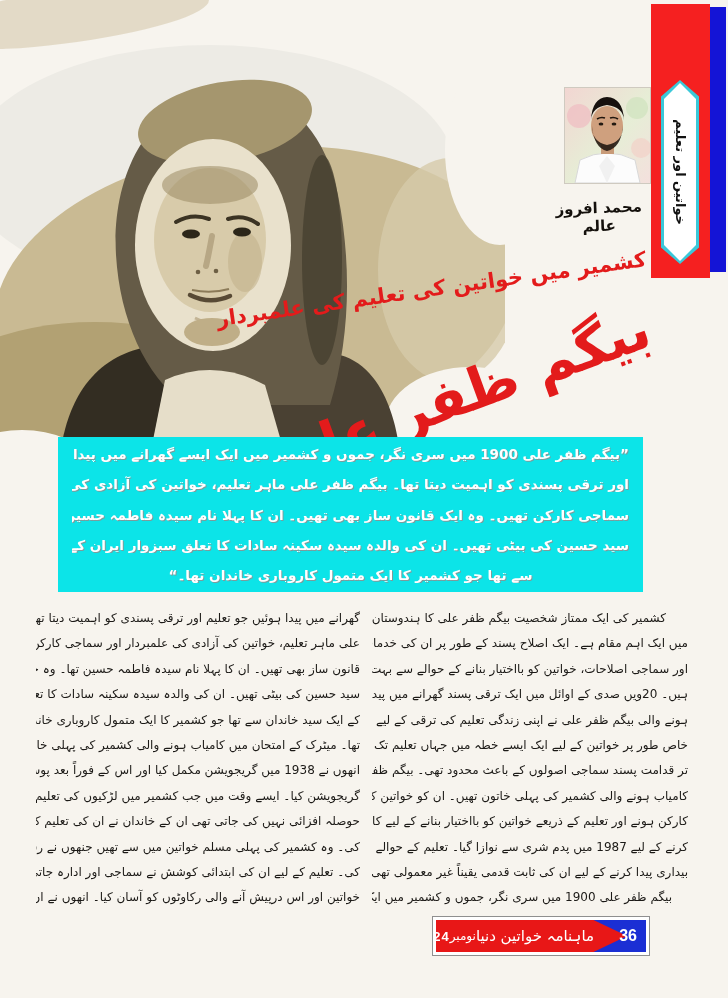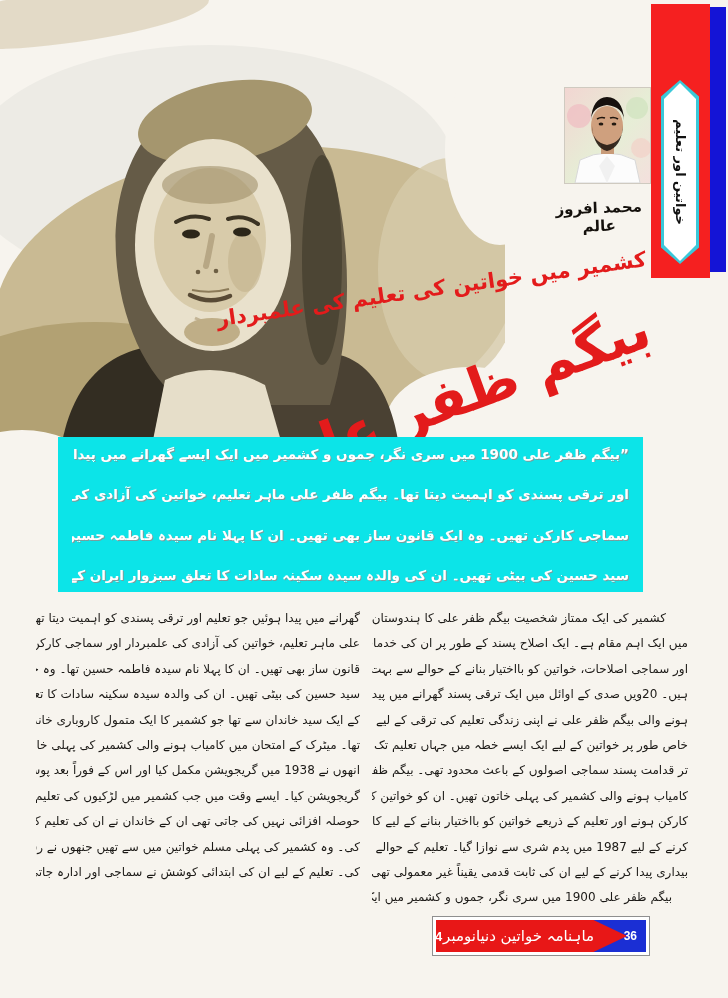--- a/index.html
+++ b/index.html
@@ -56,24 +56,24 @@
   .col-right .body-line:nth-child(12){padding-right:16px;}
   
   .footer{position:absolute;left:432px;top:916px;width:218px;height:40px;
        background:#ffffff;border:1px solid #8f8f8f;box-sizing:border-box;}
   .footer-inner{position:absolute;inset:3px;background:#1b2fd4;}
   .footer-red{position:absolute;inset:0;background:#e81717;
        clip-path:polygon(0 0,75% 0,91% 50%,75% 100%,0 100%);
        display:flex;align-items:center;justify-content:space-between;
        direction:rtl;padding:0 52px 0 10px;color:#fff;}
   .f-mag{font-size:15px;white-space:nowrap;}
-  .f-month{font-size:15px;white-space:nowrap;}
+  .f-month{font-size:12px;white-space:nowrap;}
   .f-year{font-size:13px;font-weight:bold;letter-spacing:1px;}
   .f-page{position:absolute;right:9px;top:50%;transform:translateY(-50%);
-       color:#fff;font-weight:bold;font-size:12px;}
+       color:#fff;font-weight:bold;font-size:16px;}
 </style>
 </head>
 <body>
 
 <div class="page">
 
   <svg class="portrait" viewBox="0 0 505 460" xmlns="http://www.w3.org/2000/svg" aria-hidden="true">
     <ellipse cx="60" cy="18" rx="150" ry="26" fill="#d9cdb2" opacity="0.65" transform="rotate(-7 60 18)"></ellipse>
     <ellipse cx="210" cy="170" rx="245" ry="125" fill="#edebe5"></ellipse>
     <ellipse cx="255" cy="300" rx="262" ry="152" fill="#c9ba93" transform="rotate(-7 255 300)"></ellipse>
@@ -148,20 +148,21 @@
   <div class="author-name urdu">محمد افروز عالم</div>
 
   <div class="kicker urdu">کشمیر میں خواتین کی تعلیم کی علمبردار</div>
   <div class="main-title urdu">بیگم ظفر علی</div>
 
   <div class="lead-box urdu">
       <div class="lead-line">”بیگم ظفر علی 1900 میں سری نگر، جموں و کشمیر میں ایک ایسے گھرانے میں پیدا ہوئیں جو تعلیم</div>
       <div class="lead-line">اور ترقی پسندی کو اہمیت دیتا تھا۔ بیگم ظفر علی ماہر تعلیم، خواتین کی آزادی کی علمبردار اور</div>
       <div class="lead-line">سماجی کارکن تھیں۔ وہ ایک قانون ساز بھی تھیں۔ ان کا پہلا نام سیدہ فاطمہ حسین تھا۔ وہ خان بہادر آغا</div>
       <div class="lead-line">سید حسین کی بیٹی تھیں۔ ان کی والدہ سیدہ سکینہ سادات کا تعلق سبزوار ایران کے ایک سید خاندان</div>
+      <div class="lead-line">سے تھا جو کشمیر کا ایک متمول کاروباری خاندان تھا۔“</div>
     </div>
 
   <div class="col col-right urdu">
       <div class="body-line">کشمیر کی ایک ممتاز شخصیت بیگم ظفر علی کا ہندوستان کی تعلیمی تاریخ</div>
       <div class="body-line">میں ایک اہم مقام ہے۔ ایک اصلاح پسند کے طور پر ان کی خدمات تعلیمی</div>
       <div class="body-line">اور سماجی اصلاحات، خواتین کو بااختیار بنانے کے حوالے سے بہت اہم</div>
       <div class="body-line">ہیں۔ 20ویں صدی کے اوائل میں ایک ترقی پسند گھرانے میں پیدا</div>
       <div class="body-line">ہونے والی بیگم ظفر علی نے اپنی زندگی تعلیم کی ترقی کے لیے وقف کر دی،</div>
       <div class="body-line">خاص طور پر خواتین کے لیے ایک ایسے خطہ میں جہاں تعلیم تک رسائی زیادہ</div>
       <div class="body-line">تر قدامت پسند سماجی اصولوں کے باعث محدود تھی۔ بیگم ظفر علی میٹرک میں</div>
@@ -176,20 +177,21 @@
       <div class="body-line">علی ماہر تعلیم، خواتین کی آزادی کی علمبردار اور سماجی کارکن تھیں۔ وہ ایک</div>
       <div class="body-line">قانون ساز بھی تھیں۔ ان کا پہلا نام سیدہ فاطمہ حسین تھا۔ وہ خان بہادر آغا</div>
       <div class="body-line">سید حسین کی بیٹی تھیں۔ ان کی والدہ سیدہ سکینہ سادات کا تعلق سبزوار ایران</div>
       <div class="body-line">کے ایک سید خاندان سے تھا جو کشمیر کا ایک متمول کاروباری خاندان</div>
       <div class="body-line">تھا۔ میٹرک کے امتحان میں کامیاب ہونے والی کشمیر کی پہلی خاتون تھیں۔</div>
       <div class="body-line">انھوں نے 1938 میں گریجویشن مکمل کیا اور اس کے فوراً بعد پوسٹ</div>
       <div class="body-line">گریجویشن کیا۔ ایسے وقت میں جب کشمیر میں لڑکیوں کی تعلیم کی عام طور پر</div>
       <div class="body-line">حوصلہ افزائی نہیں کی جاتی تھی ان کے خاندان نے ان کی تعلیم کی حمایت</div>
       <div class="body-line">کی۔ وہ کشمیر کی پہلی مسلم خواتین میں سے تھیں جنھوں نے رسمی تعلیم حاصل</div>
       <div class="body-line">کی۔ تعلیم کے لیے ان کی ابتدائی کوشش نے سماجی اور ادارہ جاتی طور پر</div>
+      <div class="body-line">خواتین اور اس درپیش آنے والی رکاوٹوں کو آسان کیا۔ انھوں نے ان</div>
     </div>
 
   <div class="footer">
     <div class="footer-inner">
       <div class="footer-red">
         <span class="f-mag urdu">ماہنامہ خواتین دنیا</span>
         <span class="f-month urdu">نومبر</span>
         <span class="f-year">2024</span>
       </div>
       <span class="f-page">36</span>

